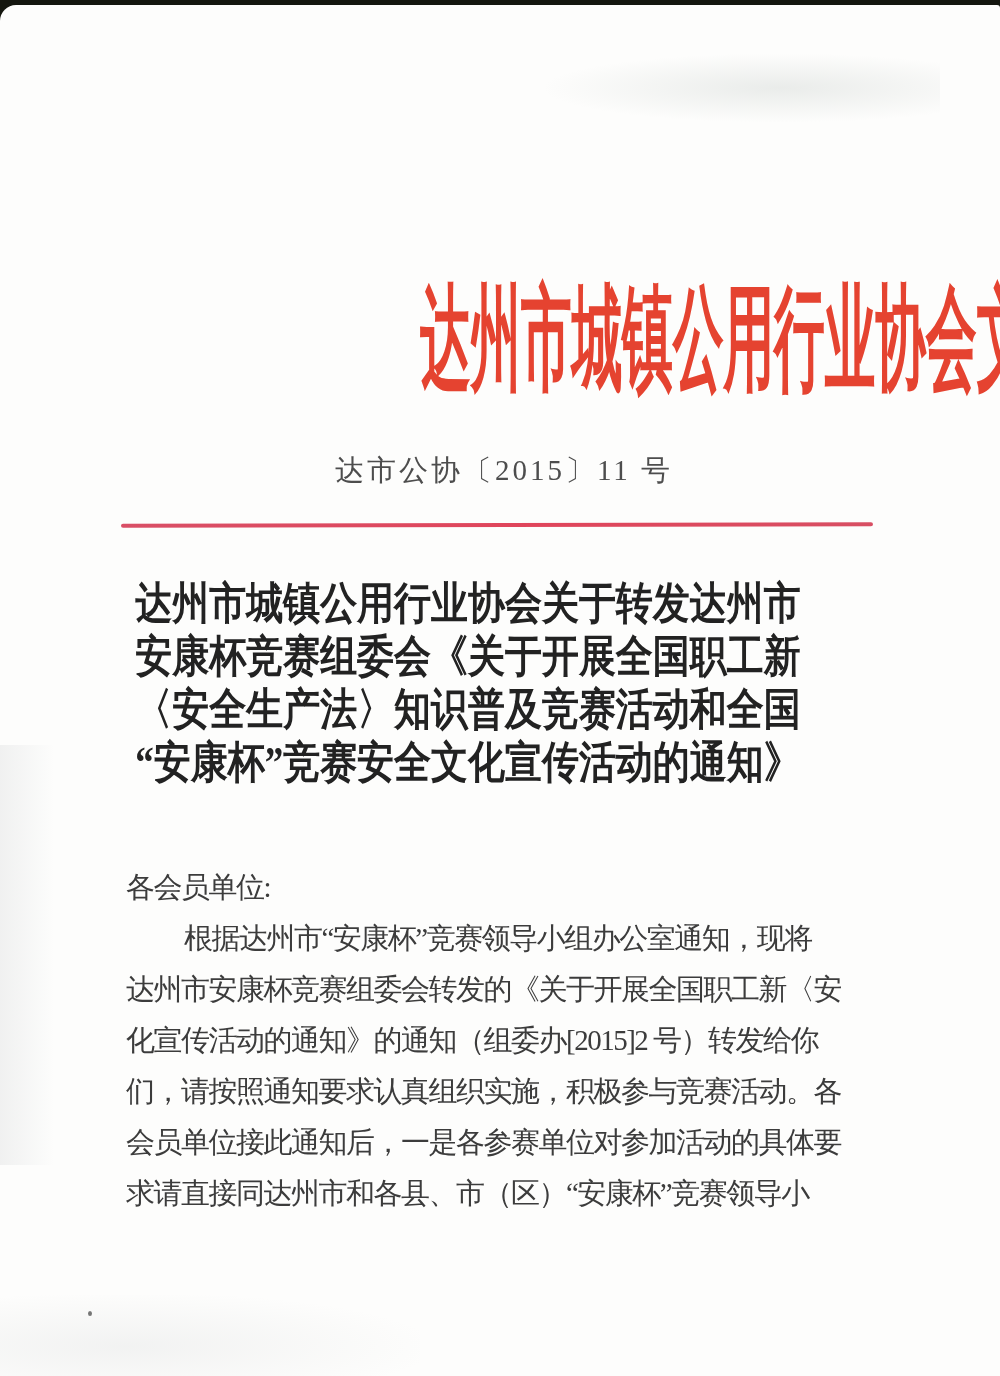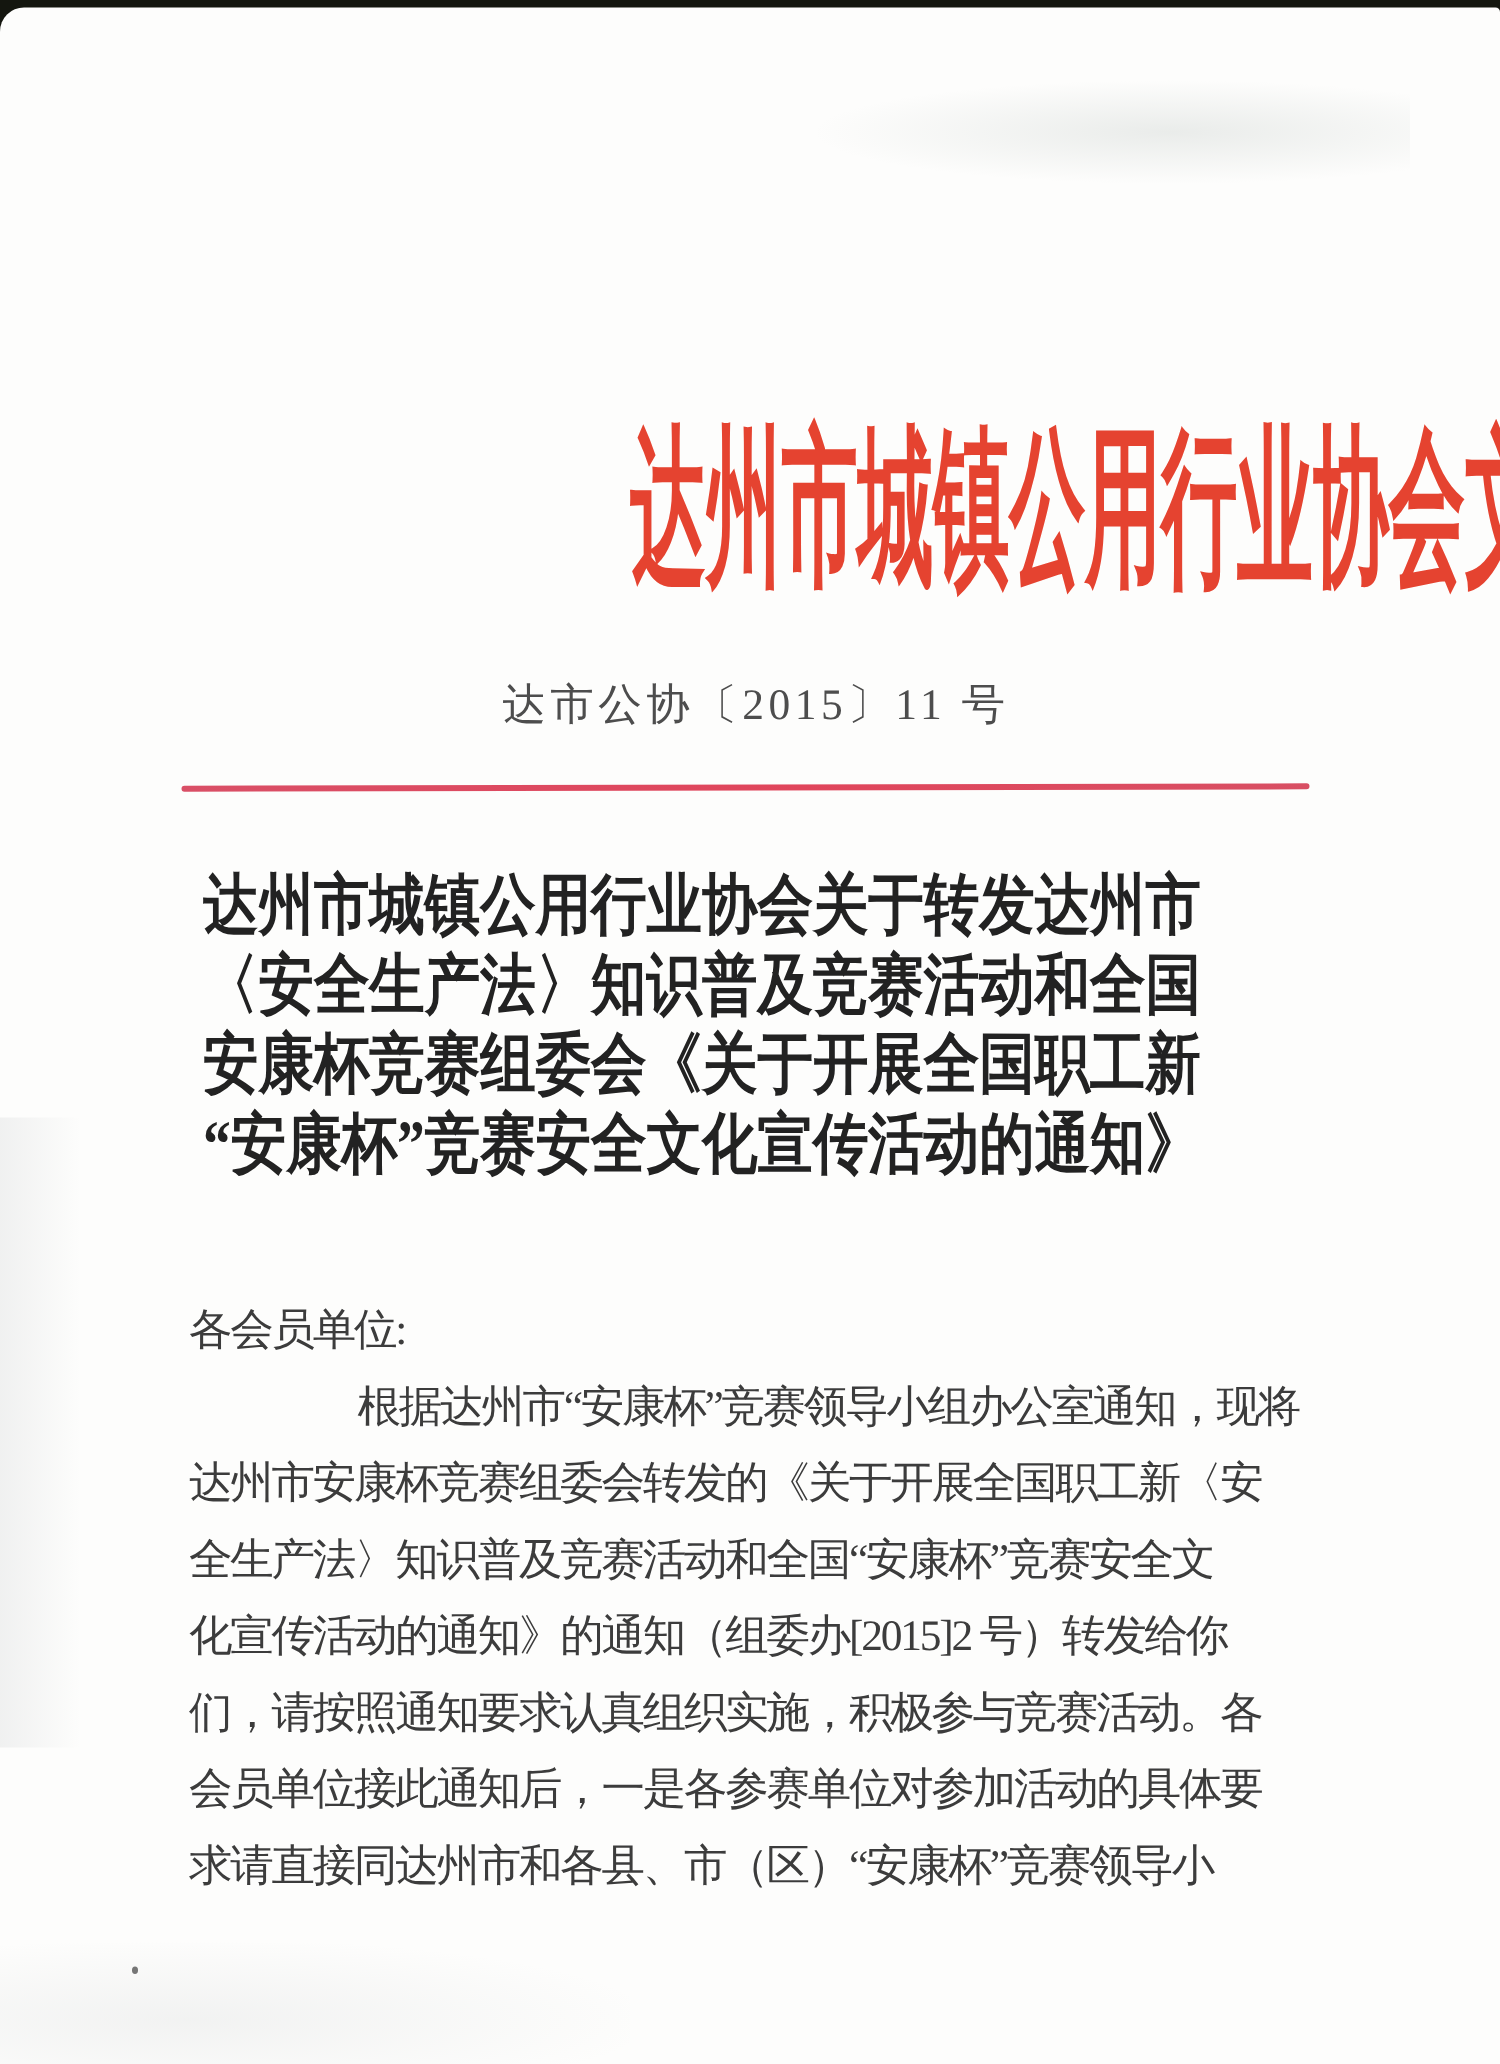--- a/index.html
+++ b/index.html
@@ -93,21 +93,21 @@
 
   
   .content {
     position: absolute; top: 857px; left: 126px; width: 740px;
     color: var(--body_ink);
     font-size: 29px; line-height: 51px;
     letter-spacing: -1.5px;
     white-space: nowrap;
   }
   .content .line { height: 51px; }
-  .content .indent { text-indent: 58px; text-align: right; }
+  .content .indent { text-indent: 58px; }
 </style>
 </head>
 <body>
 
 <div class="scan">
   <div class="page">
     <div class="smudge tr"></div>
     <div class="smudge left"></div>
     <div class="smudge bl"></div>
     <div class="speck"></div>
@@ -118,34 +118,33 @@
 
     <div class="doc-number">达市公协〔2015〕11 号</div>
 
     <div class="red-divider"></div>
 
     <div class="title-block">
       <div class="title-line">
         <span>达州市城镇公用行业协会关于转发达州市</span>
       </div>
       <div class="title-line">
-        <span>〈安全生产法〉知识普及竞赛活动和全国</span>
+        <span>安康杯竞赛组委会《关于开展全国职工新</span>
       </div>
       <div class="title-line">
-        <span>安康杯竞赛组委会《关于开展全国职工新</span>
+        <span>〈安全生产法〉知识普及竞赛活动和全国</span>
       </div>
       <div class="title-line">
         <span>“安康杯”竞赛安全文化宣传活动的通知》</span>
       </div>
     </div>
 
     <div class="content">
       <div class="line">各会员单位:</div>
       <div class="line indent">根据达州市“安康杯”竞赛领导小组办公室通知，现将</div>
       <div class="line">达州市安康杯竞赛组委会转发的《关于开展全国职工新〈安</div>
-      <div class="line">全生产法〉知识普及竞赛活动和全国“安康杯”竞赛安全文</div>
       <div class="line">化宣传活动的通知》的通知（组委办[2015]2 号）转发给你</div>
       <div class="line">们，请按照通知要求认真组织实施，积极参与竞赛活动。各</div>
       <div class="line">会员单位接此通知后，一是各参赛单位对参加活动的具体要</div>
       <div class="line">求请直接同达州市和各县、市（区）“安康杯”竞赛领导小</div>
     </div>
   </div>
 </div>
 
 </body></html>

